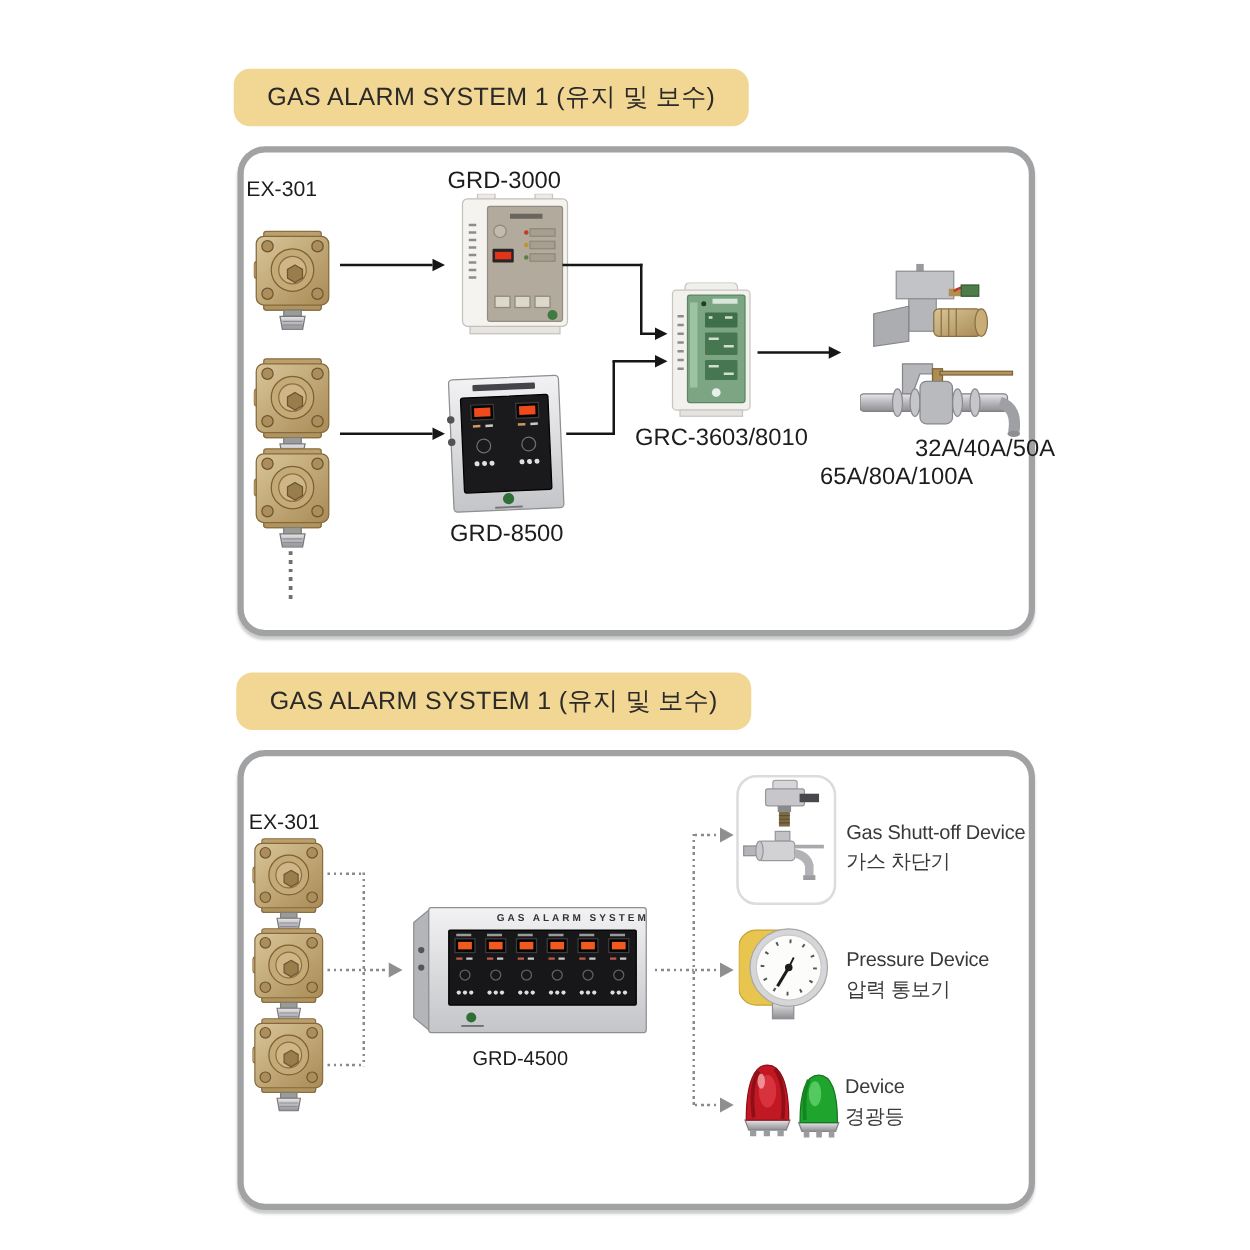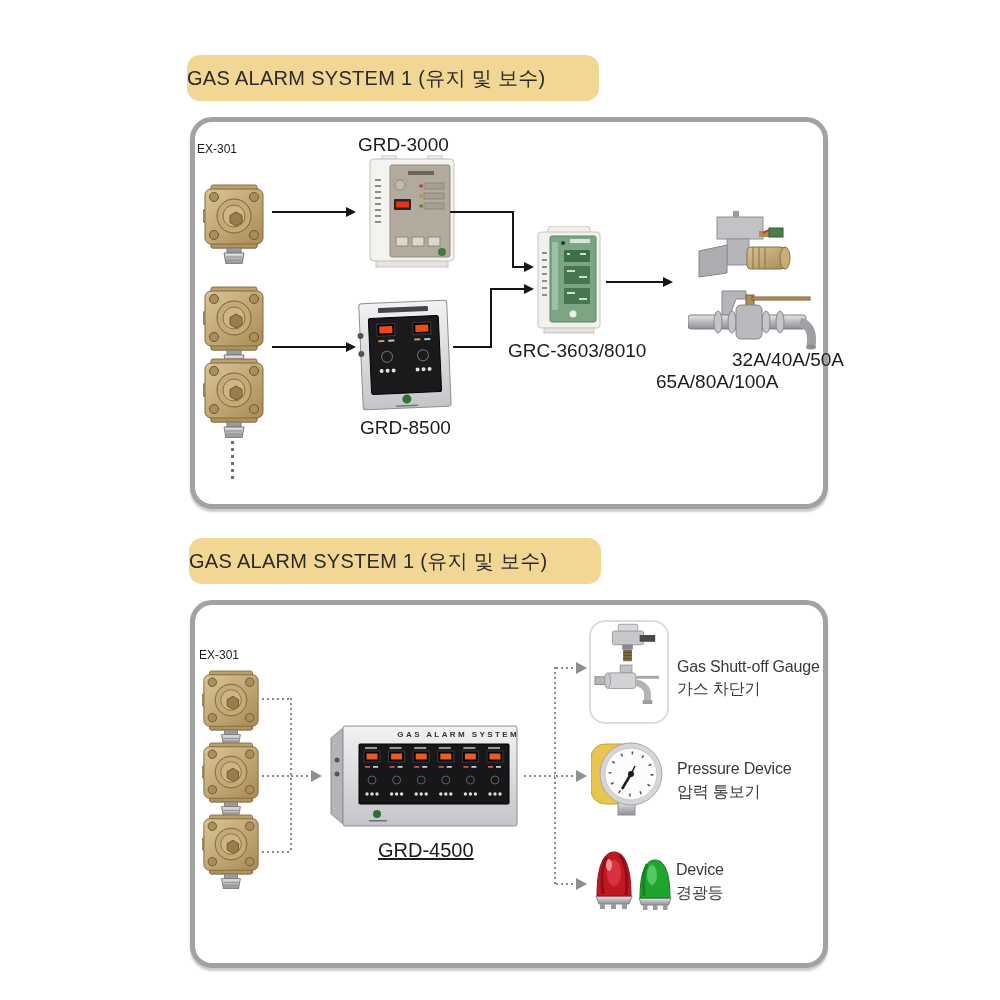--- a/index.html
+++ b/index.html
@@ -1,23 +1,23 @@
 <!DOCTYPE html>
 <html><head>
 <meta charset="utf-8">
 <style>
   html,body{margin:0;padding:0;background:#ffffff;}
   .stage{position:relative;width:1000px;height:1000px;background:#ffffff;overflow:hidden;
          font-family:"Liberation Sans","DejaVu Sans",sans-serif;}
   .badge{position:absolute;width:412px;height:46px;border-radius:13px;background:#f1d793;
-         line-height:46px;font-size:20px;color:#2b2a28;letter-spacing:0.3px;}
+         text-align:center;line-height:46px;font-size:20px;color:#2b2a28;letter-spacing:0.3px;}
   .syscard{position:absolute;width:628px;background:#ffffff;border:5px solid #a1a2a4;
            border-radius:22px;box-shadow:0 3px 2px rgba(110,110,112,0.35);}
   .lbl{position:absolute;color:#1c1c1c;white-space:nowrap;}
-  .f18{font-size:12px;text-align:center;} .f19{font-size:19px;} .f20{font-size:20px;text-decoration:underline;}
+  .f18{font-size:17px;text-align:center;} .f19{font-size:19px;} .f20{font-size:16px;}
   .rlbl{position:absolute;color:#3a3a3a;font-size:16px;letter-spacing:-0.2px;white-space:nowrap;}
   .hline{position:absolute;height:2px;background:#161616;}
   .vline{position:absolute;width:2px;background:#161616;}
   .ahead{position:absolute;width:0;height:0;border-top:5px solid transparent;
          border-bottom:5px solid transparent;border-left:10px solid #161616;}
   .dot-h{position:absolute;height:2px;background-image:repeating-linear-gradient(90deg,#8a8a8a 0 2px,transparent 2px 5px);}
   .dot-v{position:absolute;width:2px;background-image:repeating-linear-gradient(180deg,#8a8a8a 0 2px,transparent 2px 5px);}
   .gahead{position:absolute;width:0;height:0;border-top:6px solid transparent;
           border-bottom:6px solid transparent;border-left:11px solid #8f8f8f;}
   .dotscol{position:absolute;width:3px;background-image:repeating-linear-gradient(180deg,#6f6f6f 0 3px,transparent 3px 7px);}
@@ -418,21 +418,21 @@
   <div class="gahead" style="left:576px;top:662px"></div>
   <div class="dot-h" style="left:556px;top:775px;width:21px"></div>
   <div class="gahead" style="left:576px;top:770px"></div>
   <div class="dot-h" style="left:556px;top:883px;width:21px"></div>
   <div class="gahead" style="left:576px;top:878px"></div>
 
   <div class="imgbox" style="left:589px;top:620px;width:76px;height:100px"></div>
   <svg class="part" style="left:593px;top:622px" width="70" height="94">
       <use href="#sym-shutoff"></use>
     </svg>
-  <div class="rlbl" style="left:677px;top:658px">Gas Shutt-off Gauge</div>
+  <div class="rlbl" style="left:677px;top:658px">Gas Shutt-off Device</div>
   <div class="rlbl" style="left:677px;top:679px">가스 차단기</div>
 
   <svg class="part" style="left:591px;top:738px" width="72" height="84">
       <use href="#sym-gauge"></use>
     </svg>
   <div class="rlbl" style="left:677px;top:760px">Pressure Device</div>
   <div class="rlbl" style="left:677px;top:782px">압력 통보기</div>
 
   <svg class="part" style="left:589px;top:849px" width="88" height="62">
       <use href="#sym-beacons"></use>

